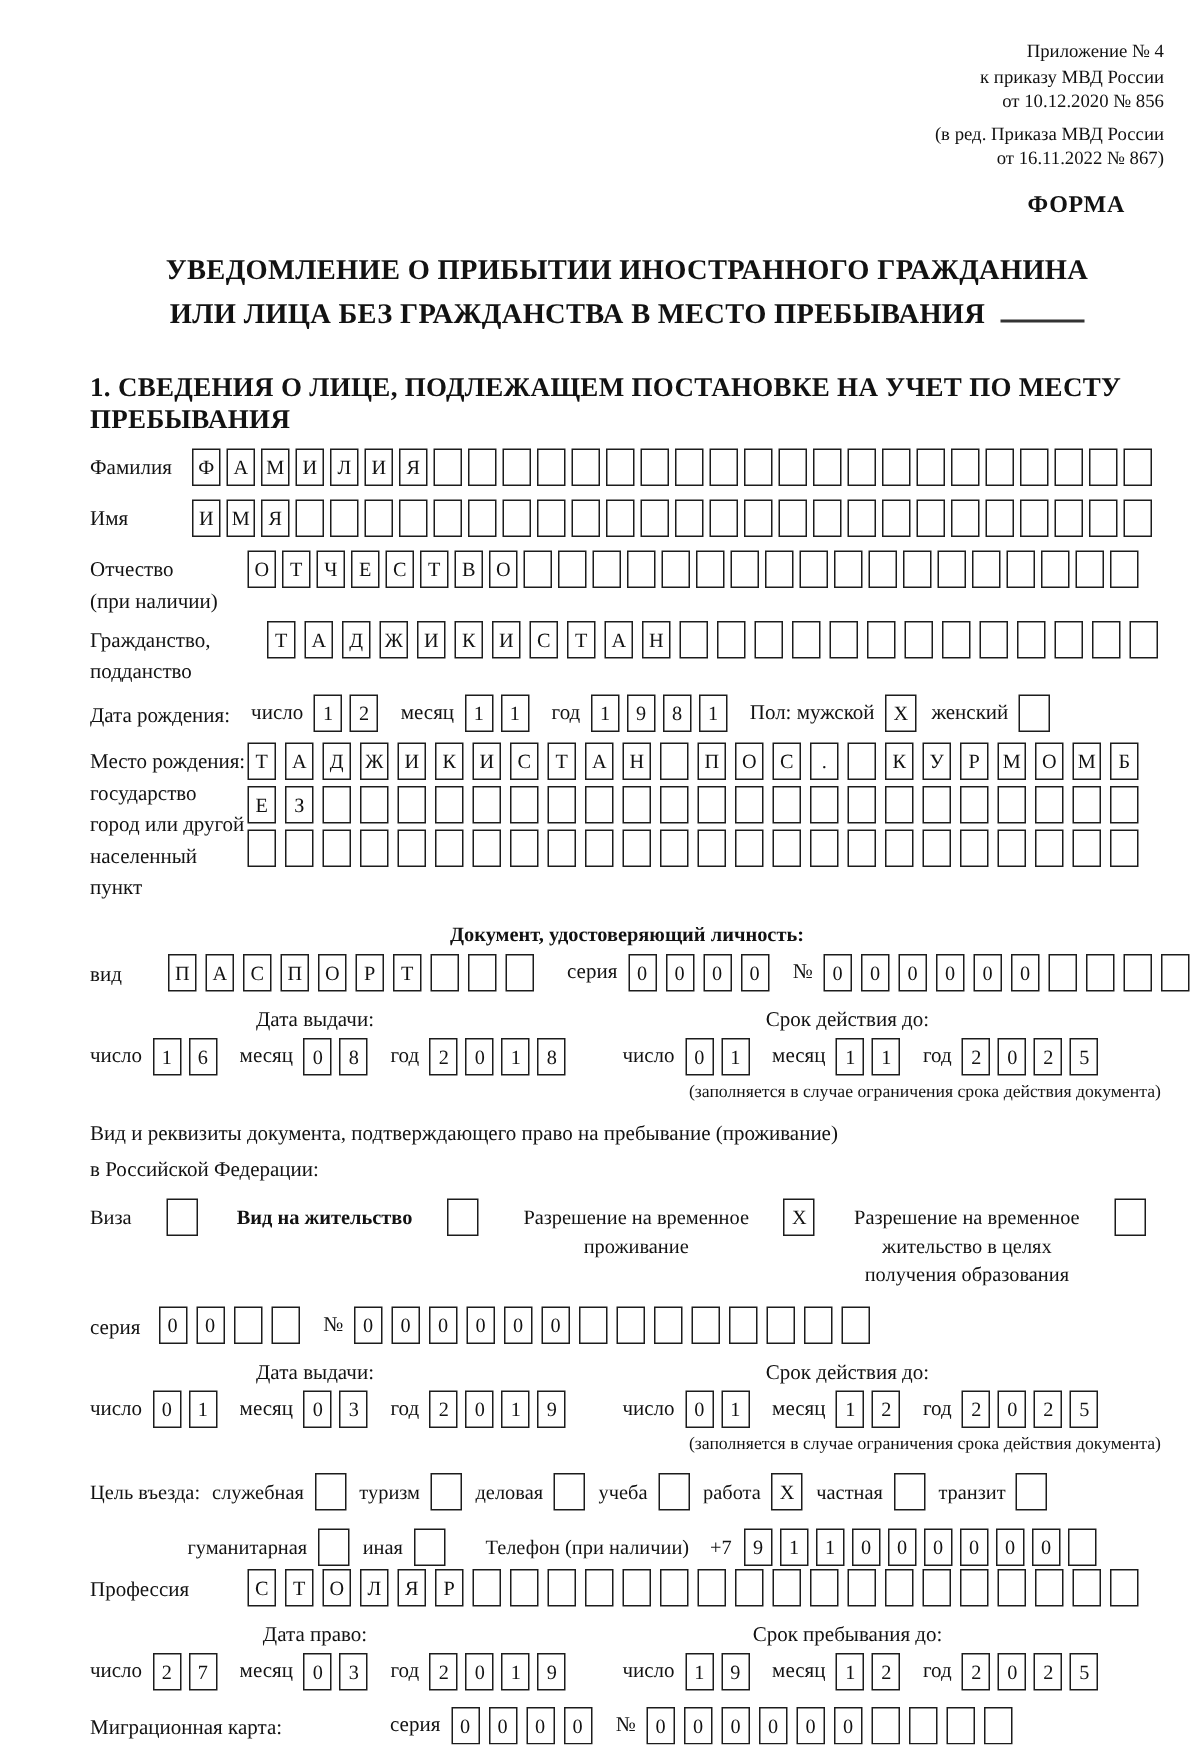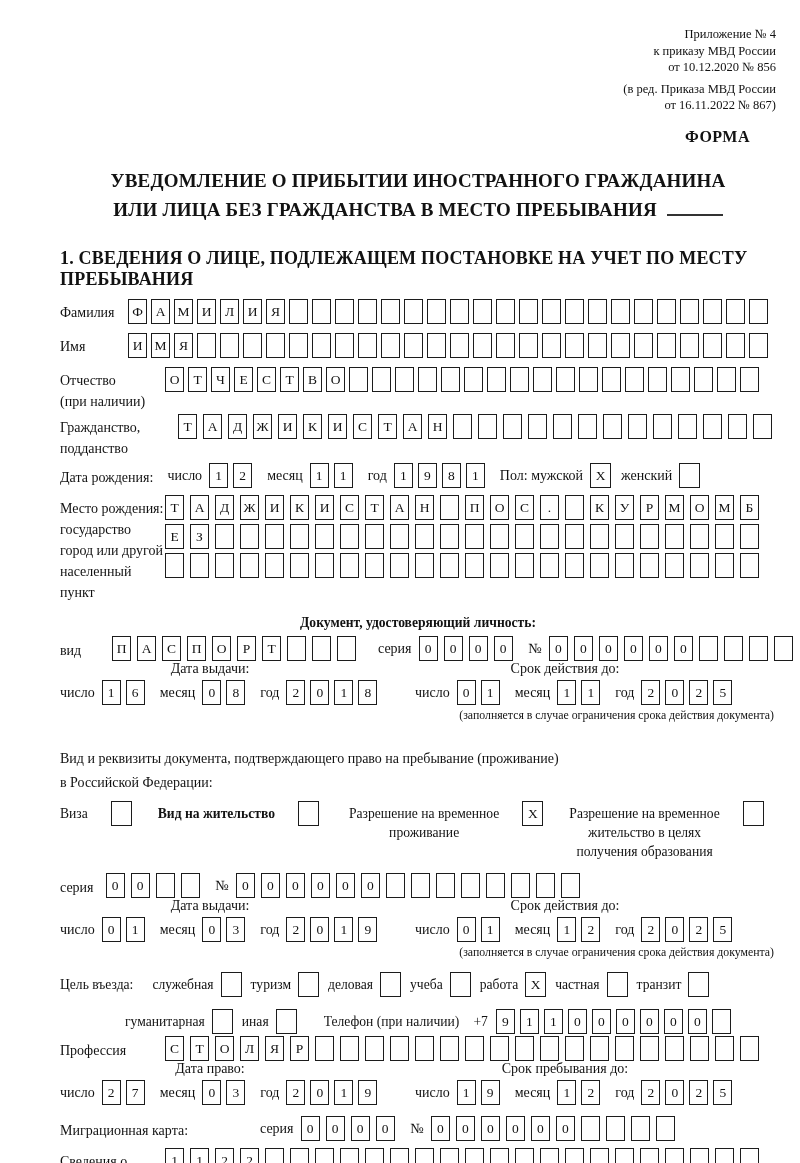--- a/index.html
+++ b/index.html
@@ -43,27 +43,27 @@
   .cell.cb { width: 21px; }
   .stack { display: flex; flex-direction: column; gap: 4px; }
 
   
   .dgroup, .drow { display: inline-flex; align-items: center; }
   .dlbl { margin: 0 7px 0 10px; white-space: nowrap; }
   .dgroup .dlbl:first-child, .drow .dlbl:first-child { margin-left: 0; }
 
   .doc-header { text-align: center; font-weight: bold; font-size: 13.6px; margin-top: 12px; }
 
-  .dpair { display: flex; font-size: 14px; }
+  .dpair { display: flex; margin-top: 12px; font-size: 14px; }
   .dcol.left { width: 355px; flex-shrink: 0; }
   .dcol.right { flex: 1; }
   .dtitle { text-align: center; width: 300px; margin-bottom: 3px; }
   .dnote { font-size: 11.8px; margin-top: 3px; text-align: right; padding-right: 2px; white-space: nowrap; }
 
-  .intro { font-size: 14px; line-height: 1.7; margin-top: 24px; }
+  .intro { font-size: 14px; line-height: 1.7; margin-top: 10px; }
 
   .opts-row { display: flex; align-items: flex-start; margin-top: 6px; font-size: 13.6px; }
   .opt { display: flex; align-items: flex-start; margin-right: 22px; gap: 13px; }
   .opt .olab { line-height: 1.4; padding-top: 3px; }
   .opt .olab.center { text-align: center; }
   .opt .cell { margin-left: 10px; }
 
   .purpose-row { display: flex; align-items: center; margin-top: 12px; font-size: 13.6px; flex-wrap: nowrap; }
   .opt-pair { display: inline-flex; align-items: center; margin-right: 9px; }
   .opt-pair .cell { margin-left: 7px; }
@@ -545,21 +545,21 @@
             <span class="cell">2</span>
             <span class="cell">5</span>
           </span>
         </div>
       <div class="dnote">(заполняется в случае ограничения срока действия документа)</div>
     </div>
   </div>
 
   <div class="purpose-row">
     <span style="margin-right:8px;">Цель въезда:</span>
-    <span class="purpose-row" style="margin-top:0;margin-left:11px;">
+    <span class="purpose-row" style="margin-top:0;">
         <span class="opt-pair">
           <span>служебная</span>
           <span class="cell cb"></span>
         </span>
         <span class="opt-pair">
           <span>туризм</span>
           <span class="cell cb"></span>
         </span>
         <span class="opt-pair">
           <span>деловая</span>

